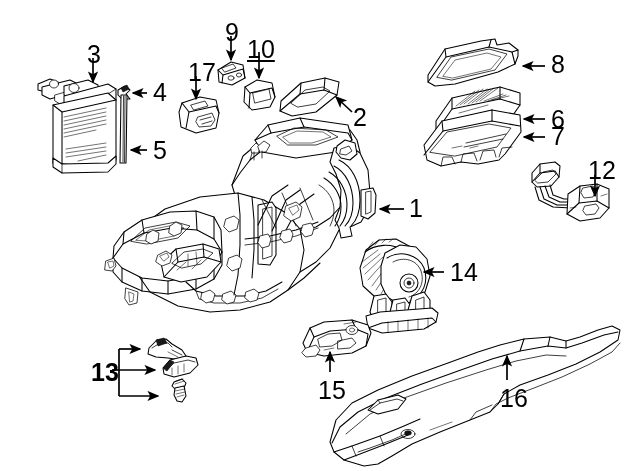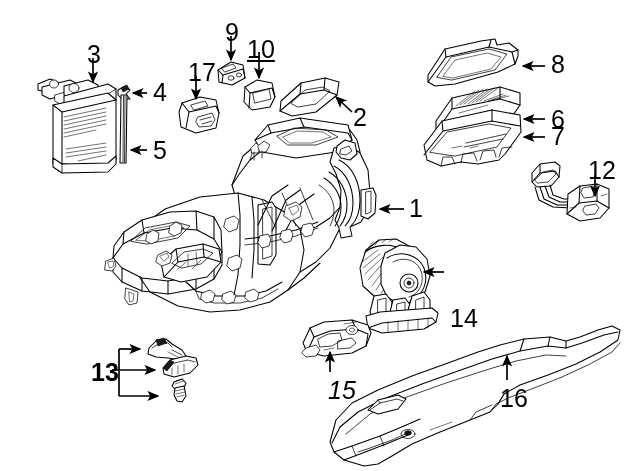--- a/index.html
+++ b/index.html
@@ -493,17 +493,17 @@
   <div class="callout-label" style="left:153px; top:80px;">4</div>
   <div class="callout-label" style="left:153px; top:138px;">5</div>
   <div class="callout-label" style="left:551px; top:107px;">6</div>
   <div class="callout-label" style="left:551px; top:124px;">7</div>
   <div class="callout-label" style="left:551px; top:52px;">8</div>
   <div class="callout-label" style="left:225px; top:20px;">9</div>
   <div class="callout-label" style="left:247px; top:37px;text-decoration:underline;">10</div>
   <div class="callout-label" style="left:188px; top:60px;">17</div>
   <div class="callout-label" style="left:588px; top:158px;">12</div>
   <div class="callout-label" style="left:91px;  top:360px;font-weight:bold;">13</div>
-  <div class="callout-label" style="left:450px; top:260px;margin-top:46px;">14</div>
-  <div class="callout-label" style="left:328px; top:378px;font-style:italic;">15</div>
+  <div class="callout-label" style="left:450px; top:260px;">14</div>
+  <div class="callout-label" style="left:318px; top:378px;">15</div>
   <div class="callout-label" style="left:500px; top:386px;text-align:right;">16</div>
 
 </div>
 
 </body></html>

